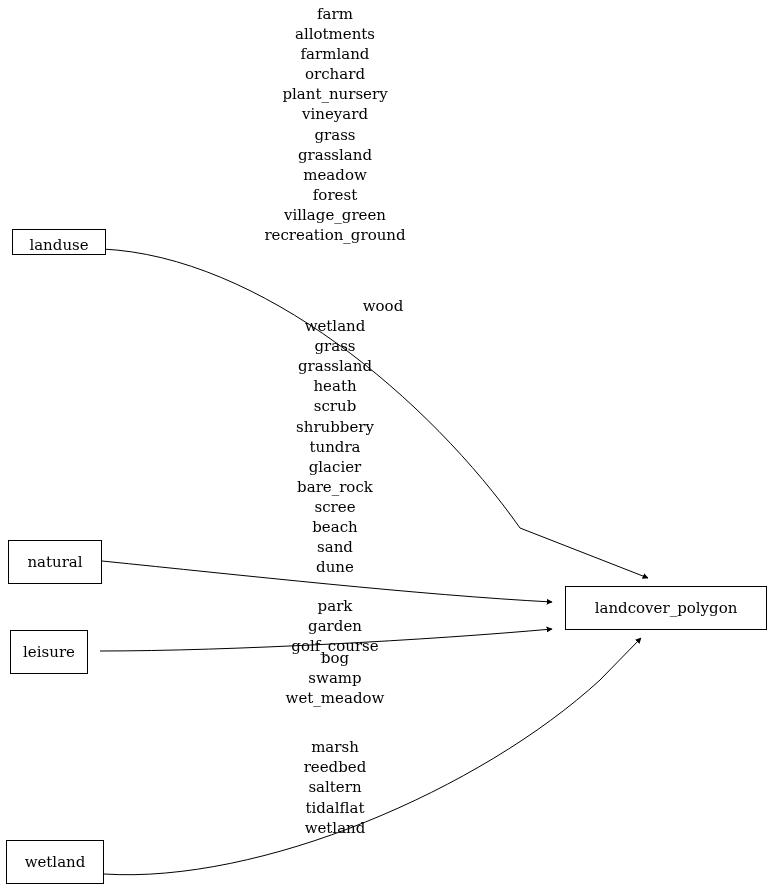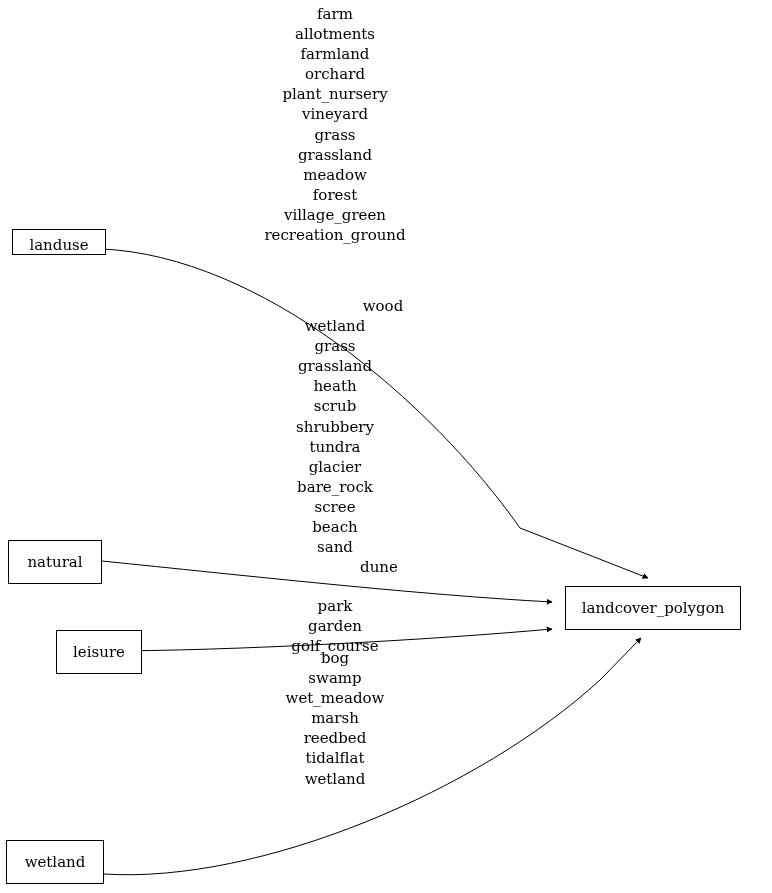--- a/index.html
+++ b/index.html
@@ -69,29 +69,29 @@
   </svg>
 
   <div class="node" style="left:12px; top:229px; width:94px; height:26px;align-items:flex-end;">
     <span>landuse</span>
   </div>
 
   <div class="node" style="left:8px; top:540px; width:94px; height:44px;">
     <span>natural</span>
   </div>
 
-  <div class="node" style="left:10px; top:630px; width:86px; height:44px;margin-left:46px;">
+  <div class="node" style="left:10px; top:630px; width:78px; height:44px;">
     <span>leisure</span>
   </div>
 
   <div class="node" style="left:6px; top:840px; width:98px; height:44px;">
     <span>wetland</span>
   </div>
 
-  <div class="node" style="left:565px; top:586px; width:176px; height:44px;">
+  <div class="node" style="left:565px; top:586px; width:202px; height:44px;">
     <span>landcover_polygon</span>
   </div>
 
   <div class="label-list" id="labels-0" style="left:0px; top:4px; width:670px;">
       <div style="width: 670px;">farm</div>
       <div style="width: 670px;">allotments</div>
       <div style="width: 670px;">farmland</div>
       <div style="width: 670px;">orchard</div>
       <div style="width: 670px;">plant_nursery</div>
       <div style="width: 670px;">vineyard</div>
@@ -110,32 +110,33 @@
       <div style="width: 670px;">grassland</div>
       <div style="width: 670px;">heath</div>
       <div style="width: 670px;">scrub</div>
       <div style="width: 670px;">shrubbery</div>
       <div style="width: 670px;">tundra</div>
       <div style="width: 670px;">glacier</div>
       <div style="width: 670px;">bare_rock</div>
       <div style="width: 670px;">scree</div>
       <div style="width: 670px;">beach</div>
       <div style="width: 670px;">sand</div>
-      <div style="width: 670px; margin-left: 44px;">dune</div>
+      <div style="width: 670px;">dune</div>
     </div>
 
   <div class="label-list" id="labels-2" style="left:0px; top:596px; width:670px;">
       <div style="width: 670px;">park</div>
       <div style="width: 670px;">garden</div>
       <div style="width: 670px;">golf_course</div>
     </div>
 
   <div class="label-list" id="labels-3" style="left:0px; top:648px; width:670px;">
       <div style="width: 670px;">bog</div>
       <div style="width: 670px;">swamp</div>
       <div style="width: 670px;">wet_meadow</div>
-      <div style="width: 670px;">marsh</div>
+      <div style="width: 670px; margin-top: 29px;">marsh</div>
       <div style="width: 670px;">reedbed</div>
+      <div style="width: 670px;">saltern</div>
       <div style="width: 670px;">tidalflat</div>
       <div style="width: 670px;">wetland</div>
     </div>
 
 </div>
 
 </body></html>

